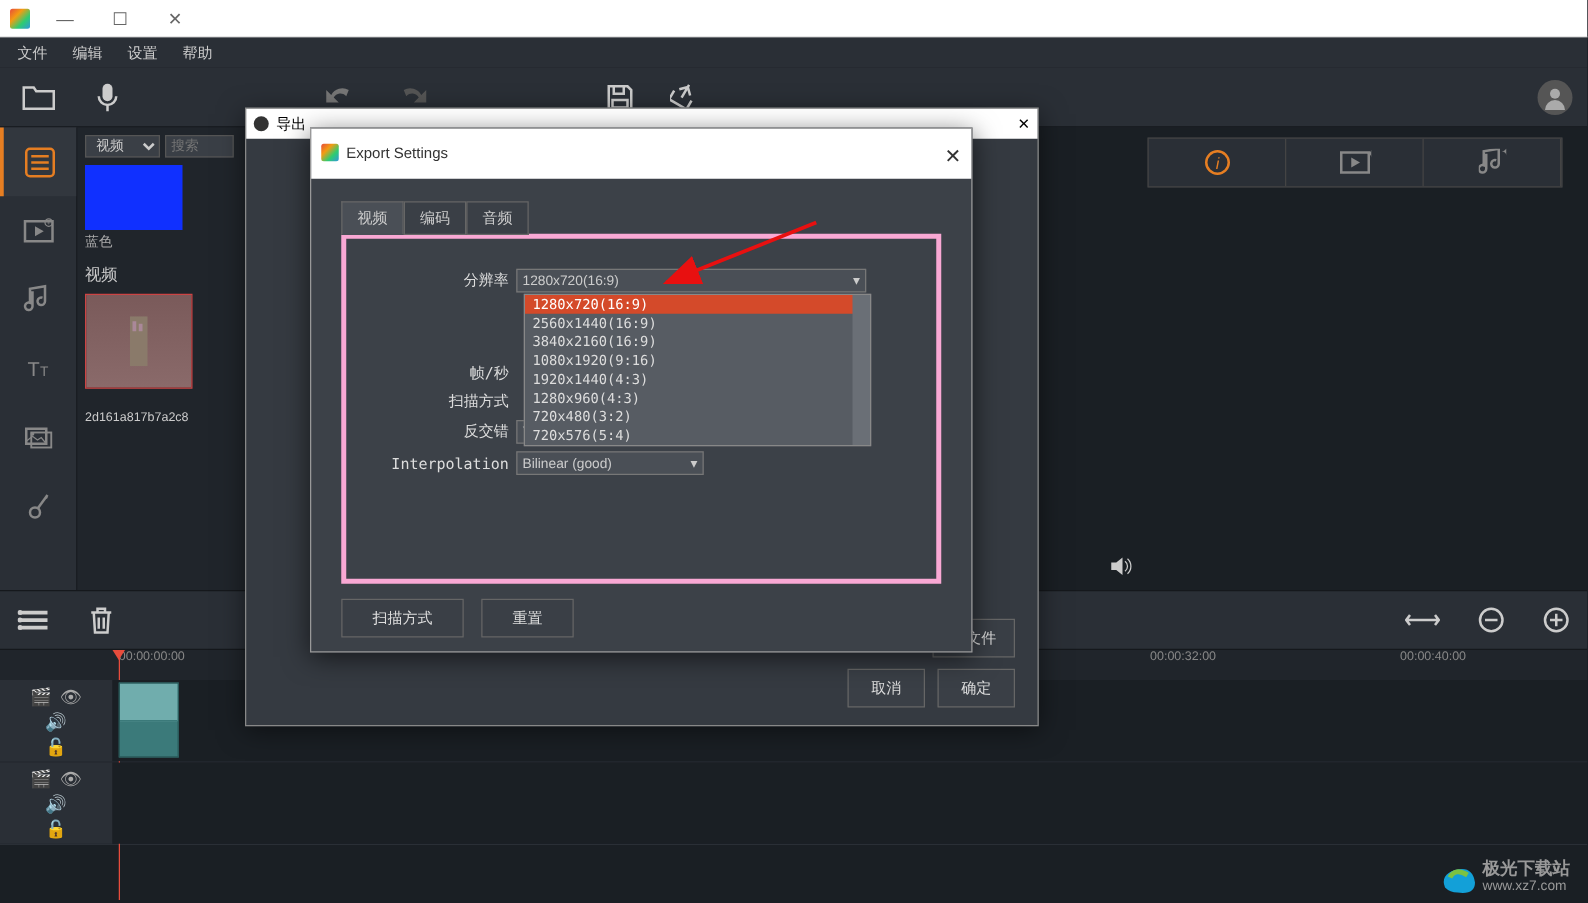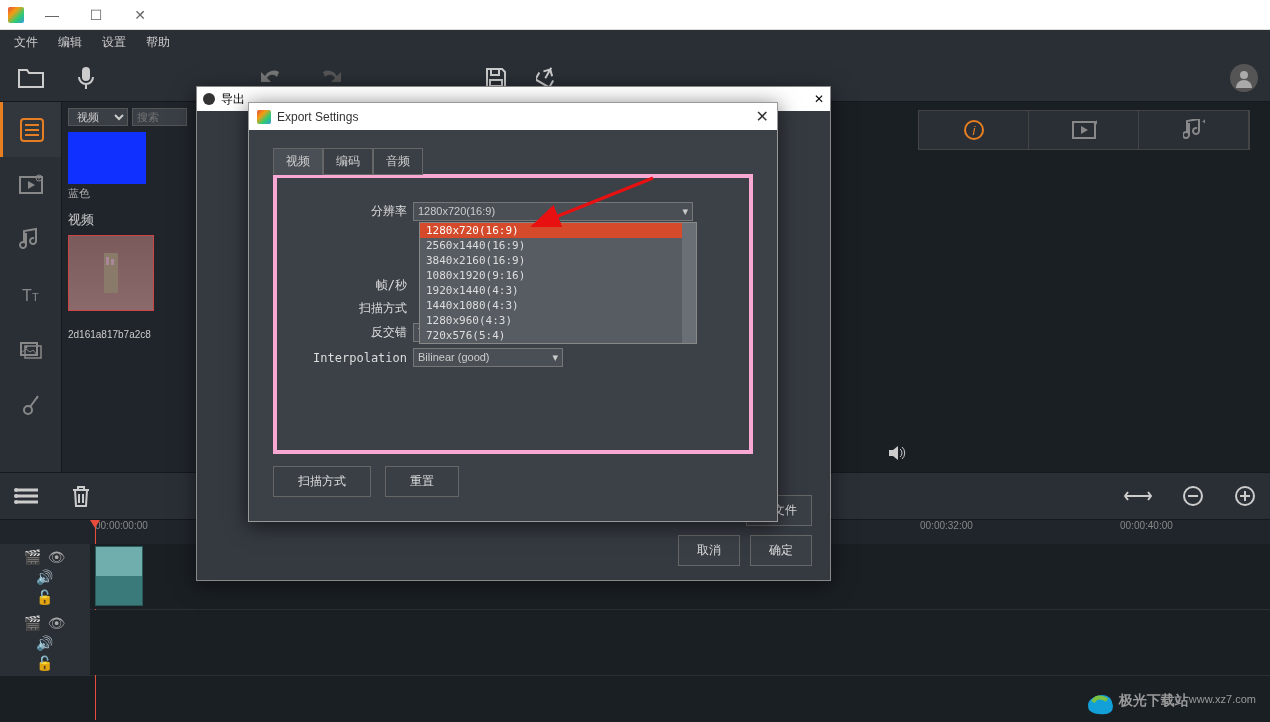--- a/index.html
+++ b/index.html
@@ -75,21 +75,21 @@
 
 
 .export-parent { position: absolute; left: 196px; top: 86px; width: 635px; height: 495px; background: #353a41; border: 1px solid #888; box-shadow: 0 4px 20px rgba(0,0,0,0.5); }
 .export-parent .ep-titlebar { height: 24px; background: #fff; display: flex; align-items: center; padding: 0 6px; font-size: 12px; }
 .export-parent .ep-titlebar .ep-icon { width: 12px; height: 12px; border-radius: 50%; background: #333; margin-right: 6px; }
 .export-parent .ep-buttons { position: absolute; bottom: 14px; right: 18px; display: flex; gap: 10px; }
 .export-parent .ep-btn { padding: 6px 18px; background: #3a3f46; border: 1px solid #666; color: #ddd; font-size: 12px; }
 
 
 .export-dialog { position: absolute; left: 248px; top: 102px; width: 530px; height: 420px; background: #3c4148; border: 1px solid #999; box-shadow: 0 4px 20px rgba(0,0,0,0.6); }
-.export-dialog .ed-titlebar { height: 27px; background: #fff; display: flex; align-items: center; padding: 0 8px; font-size: 12px; color: #333; }
+.export-dialog .ed-titlebar { height: 40px; background: #fff; display: flex; align-items: flex-start; padding: 12px 8px; font-size: 12px; color: #333; }
 .export-dialog .ed-titlebar .ed-icon { width: 14px; height: 14px; background: linear-gradient(135deg,#e74c3c,#f39c12,#2ecc71,#3498db); margin-right: 6px; border-radius: 2px;}
 .export-dialog .ed-titlebar .ed-spacer { flex: 1; }
 .export-dialog .ed-titlebar .ed-close { font-size: 16px; }
 .export-dialog .ed-body { padding: 18px 24px; }
 .export-dialog .tab-row { display: flex; gap: 0; }
 .export-dialog .tab { padding: 4px 12px; font-size: 12px; color: #ccc; border: 1px solid #666; background: #3a3f46; }
 .export-dialog .tab.active { background: #4a4f56; border-bottom: 1px solid #4a4f56; }
 .export-dialog .tab-content { border: 4px solid #f9a8d4; padding: 24px 12px 60px 12px; margin-top: -1px; min-height: 280px; }
 .export-dialog .form-row { display: flex; align-items: center; margin-bottom: 6px; position: relative;}
 .export-dialog .form-label { width: 124px; text-align: right; font-size: 12px; color: #ddd; padding-right: 6px; font-family: monospace;}
@@ -101,21 +101,21 @@
 .export-dialog .dropdown-scrollbar { position: absolute; right: 0; top: 0; width: 14px; height: 100%; background: #6a6f76; }
 .export-dialog .ed-buttons { display: flex; gap: 14px; margin-top: 12px; }
 .export-dialog .ed-btn { padding: 6px 24px; background: #3a3f46; border: 1px solid #666; color: #ddd; font-size: 12px; }
 
 
 .red-arrow { position: absolute; left: 523px; top: 170px; pointer-events: none; z-index: 50; }
 
 
 .watermark { position: absolute; right: 14px; bottom: 6px; display: flex; align-items: center; gap: 6px; }
 .watermark .wm-icon { width: 30px; height: 30px; }
-.watermark .wm-text { display: flex; font-size: 11px; color: #999; line-height: 1.1;}
+.watermark .wm-text { display: flex; flex-direction: column; font-size: 11px; color: #999; line-height: 1.1;}
 .watermark .wm-text .line1 { font-size: 14px; font-weight: bold;}
 
 svg { display: block; }
 </style>
 </head>
 <body>
 
 <div class="titlebar">
   <div class="app-icon"></div>
   <div class="win-controls">
@@ -390,22 +390,22 @@
     <div class="tab-content">
       <div class="form-row">
         <div class="form-label">分辨率</div>
         <div class="form-select"><span>1280x720(16:9)</span><span style="float:right">▾</span></div>
         <div class="dropdown-list">
           <div class="dl-item selected">1280x720(16:9)</div>
           <div class="dl-item">2560x1440(16:9)</div>
           <div class="dl-item">3840x2160(16:9)</div>
           <div class="dl-item">1080x1920(9:16)</div>
           <div class="dl-item">1920x1440(4:3)</div>
-          <div class="dl-item">1440x1080(4:3)</div>
           <div class="dl-item">1280x960(4:3)</div>
+          <div class="dl-item">720x480(3:2)</div>
           <div class="dl-item">720x576(5:4)</div>
           <div class="dropdown-scrollbar"></div>
         </div>
       </div>
       <div style="height:50px"></div>
       <div class="form-row">
         <div class="form-label">帧/秒</div>
       </div>
       <div class="form-row">
         <div class="form-label">扫描方式</div>

